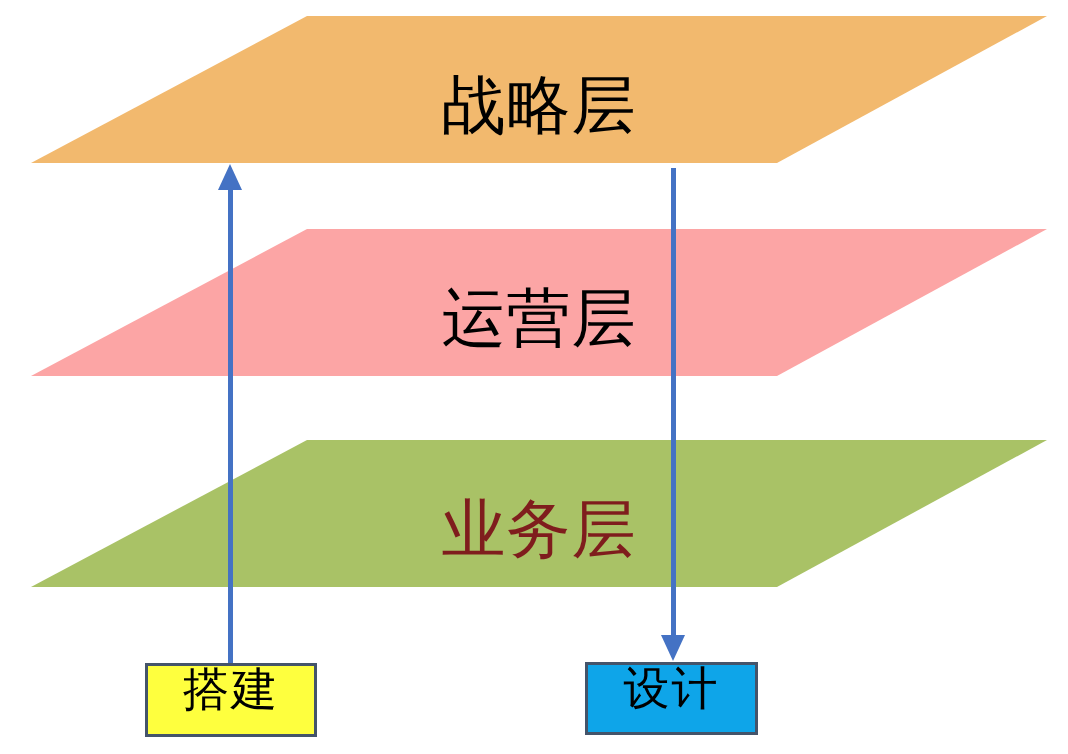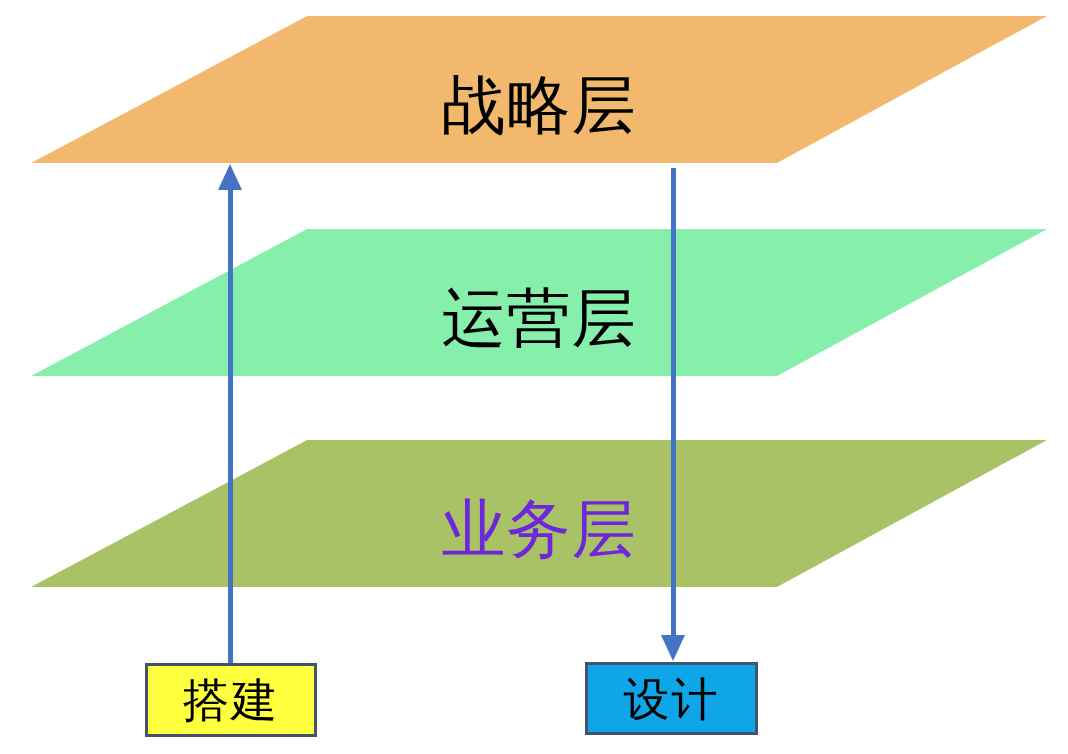--- a/index.html
+++ b/index.html
@@ -74,21 +74,21 @@
     border-right: 12px solid transparent;
     border-top: 26px solid #4472C4;
   }
   
   .label-box {
     position: absolute;
     box-sizing: border-box;
     border-style: solid;
     border-width: 3px;
     display: flex;
-    align-items: center;
+    align-items: flex-start;
     justify-content: center;
     z-index: 3;
   }
   .label-box-build {
     left: 145px;
     top: 663px;
     width: 172px;
     height: 74px;
   }
   .label-box-design {
@@ -106,26 +106,26 @@
 </style>
 </head>
 <body>
 
 <div class="diagram" style="background: rgb(255, 255, 255);">
 
   <div class="layer layer-0" style="background: rgb(242, 185, 110);">
     <span class="layer-label" style="color: rgb(0, 0, 0);">战略层</span>
   </div>
 
-  <div class="layer layer-1" style="background: #86efac; text-align: right;">
+  <div class="layer layer-1" style="background: #fca5a5; text-align: right;">
     <span class="layer-label" style="color: rgb(0, 0, 0);">运营层</span>
   </div>
 
   <div class="layer layer-2" style="background: rgb(169, 194, 102);">
-    <span class="layer-label" style="color: #6d28d9;">业务层</span>
+    <span class="layer-label" style="color: #7f1d1d;">业务层</span>
   </div>
 
   <div class="arrow-head arrow-head-up" style="border-bottom-color: rgb(68, 114, 196);"></div>
   <div class="arrow-line arrow-line-up" style="background: rgb(68, 114, 196);"></div>
 
   <div class="arrow-line arrow-line-down" style="background: rgb(68, 114, 196);"></div>
   <div class="arrow-head arrow-head-down" style="border-top-color: rgb(68, 114, 196);"></div>
 
   <div class="label-box label-box-build" style="background: rgb(254, 255, 62); border-color: rgb(68, 84, 106);">
     <span class="label-box-text" style="color: rgb(0, 0, 0);">搭建</span>

